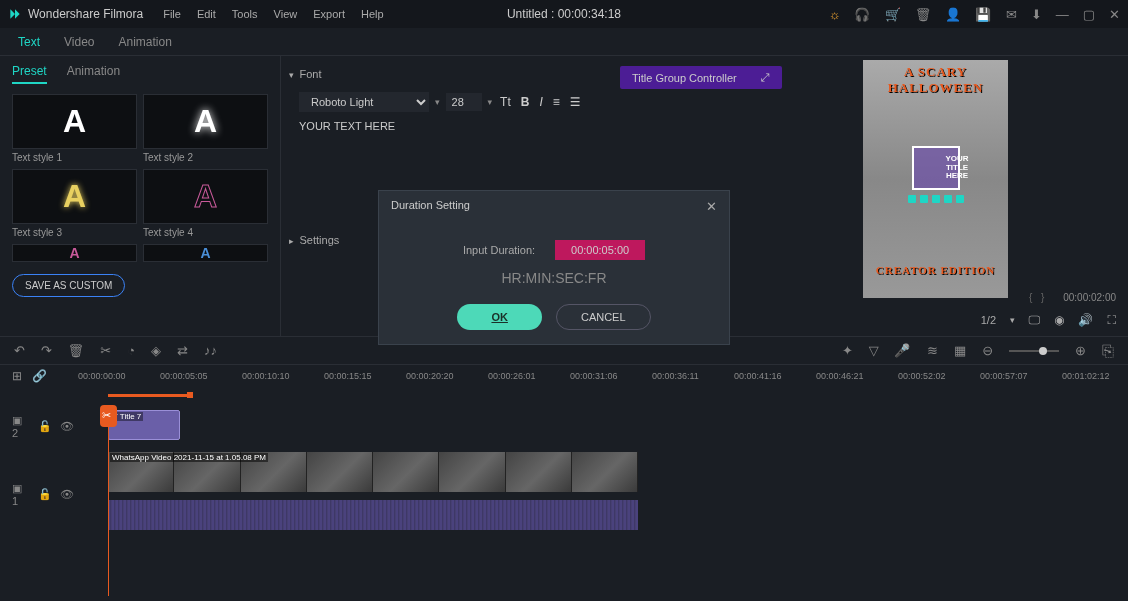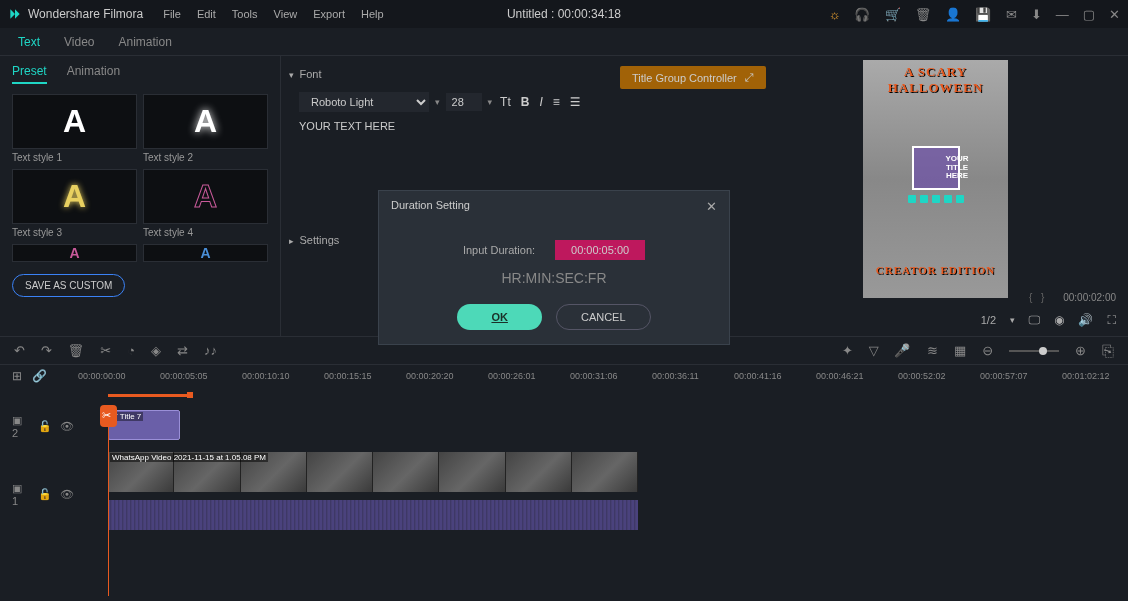--- a/index.html
+++ b/index.html
@@ -43,21 +43,21 @@
 .section-head.open::before { content: "▾"; }
 .font-body { padding: 8px 10px; }
 .font-row { display: flex; align-items: center; gap: 6px; margin-bottom: 8px; }
 .font-select { background: #23272e; color: #ccc; border: none; padding: 3px 8px; font-size: 11px; width: 130px; }
 .font-size { background: #23272e; color: #ccc; border: none; padding: 3px 6px; font-size: 11px; width: 36px; }
 .fmt-btn { color: #ccc; font-size: 12px; cursor: pointer; padding: 0 2px; }
 .text-input { width: 100%; background: transparent; border: none; color: #ccc; font-size: 11px; }
 
 
 .preview-area { flex: 1; position: relative; padding: 8px 20px 0 20px; }
-.title-group-btn { position: absolute; top: 10px; left: 10px; background: #a16207; color: #ccc; padding: 5px 12px; font-size: 11px; border-radius: 2px; cursor: pointer; display: flex; align-items: center; gap: 8px; }
+.title-group-btn { position: absolute; top: 10px; left: 10px; background: #4c1d95; color: #ccc; padding: 5px 12px; font-size: 11px; border-radius: 2px; cursor: pointer; display: flex; align-items: center; gap: 24px; }
 .preview-video { position: absolute; right: 120px; top: 4px; width: 145px; height: 238px; background: #888; overflow: hidden; }
 .preview-overlay { position: absolute; top: 0; left: 0; right: 0; text-align: center; padding: 4px; }
 .halloween { color: #e85a20; font-family: serif; font-size: 13px; font-weight: bold; letter-spacing: 1px; text-shadow: 1px 1px 0 #000; }
 .title-box { position: absolute; top: 86px; left: 50%; transform: translateX(-50%); width: 48px; height: 44px; border: 2px solid #fff; background: rgba(110,80,170,0.7); color: #fff; font-size: 8px; font-weight: bold; display: flex; flex-direction: column; align-items: center; justify-content: center; line-height: 1.1; padding-left: 43px; }
 .creator-ed { position: absolute; bottom: 22px; left: 0; right: 0; text-align: center; color: #e85a20; font-family: serif; font-size: 11px; font-weight: bold; letter-spacing: 1px; text-shadow: 1px 1px 0 #000; }
 .handles { position: absolute; top: 135px; left: 50%; transform: translateX(-50%); display: flex; gap: 4px; }
 .handles span { width: 8px; height: 8px; background: #1fd6c5; border-radius: 1px; }
 .playback-scrub { position: absolute; right: 12px; top: 292px; color: #888; font-size: 10px; }
 .curly { color: #666; margin-right: 6px; }
 

